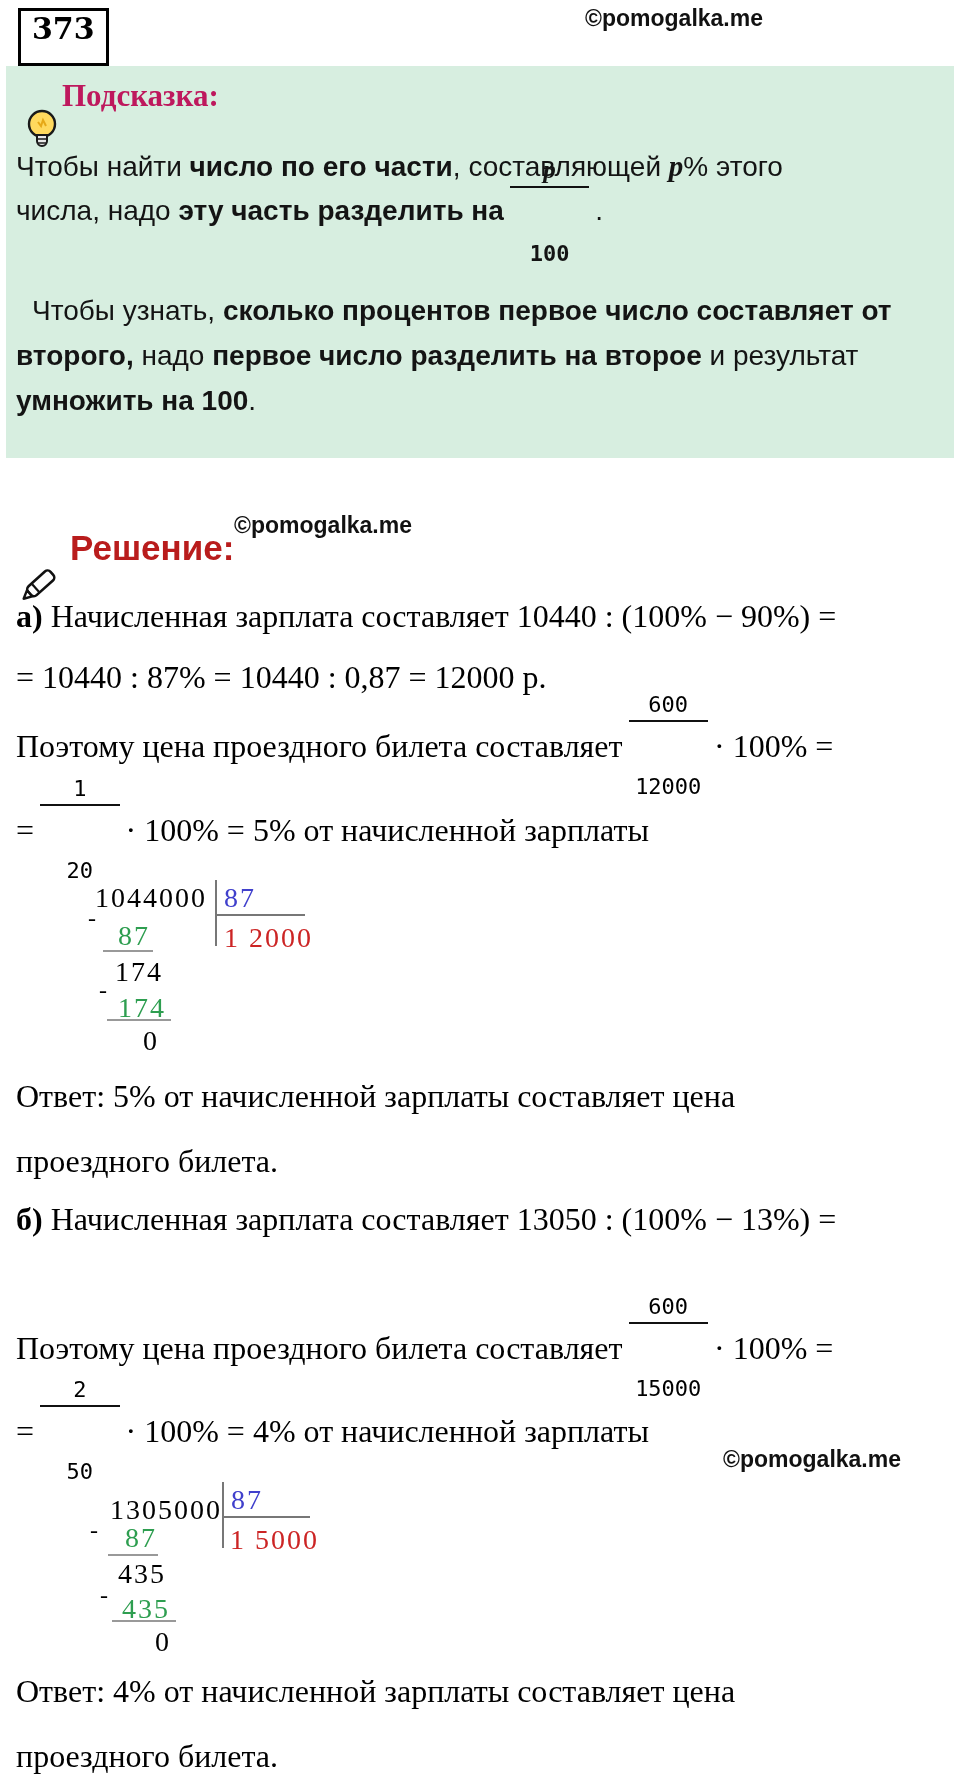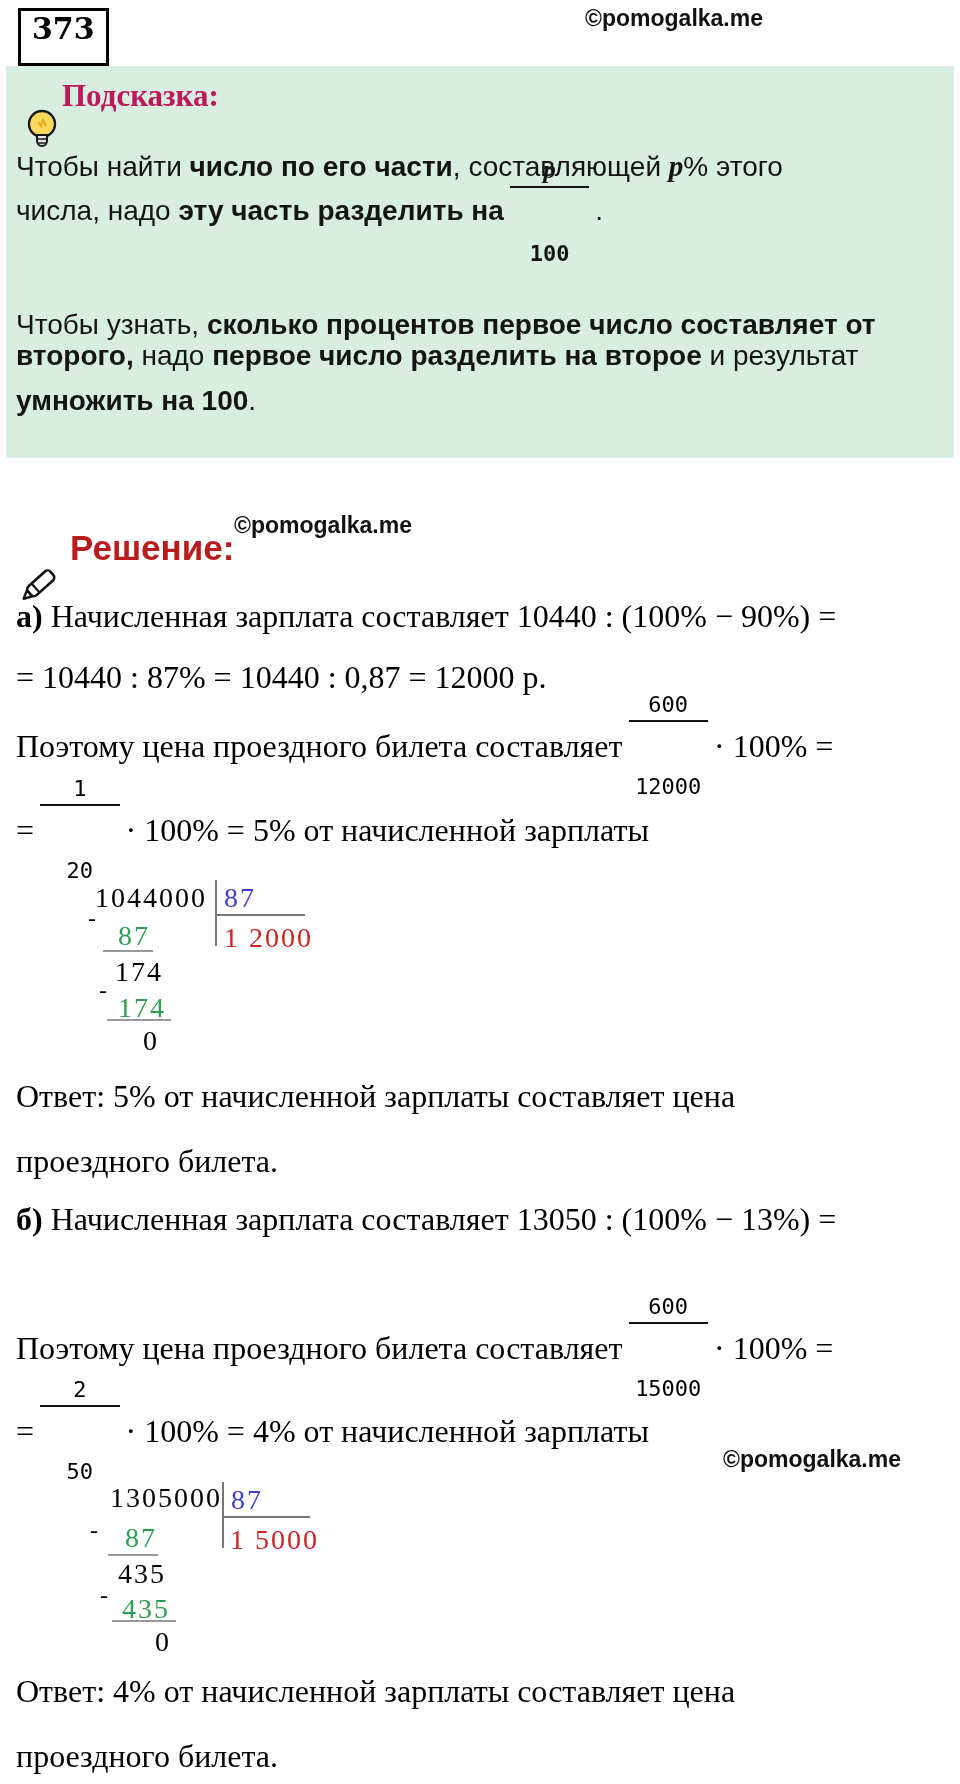--- a/index.html
+++ b/index.html
@@ -68,21 +68,21 @@
 
   <div class="hint-line fx" style="top:183px;height:56px;">
     <span>числа, надо </span><span class="hb">эту часть разделить на</span>
     <span class="frac bold">
       <span class="num"><span class="pit">p</span></span>
       <span class="den">100</span>
     </span>
     <span>.</span>
   </div>
 
-  <div class="hint-line" style="top:309px;"><span>Чтобы узнать, </span><span class="hb">сколько процентов первое число составляет от</span></div>
+  <div class="hint-line" style="top:295px;margin-left:16px;"><span>Чтобы узнать, </span><span class="hb">сколько процентов первое число составляет от</span></div>
   <div class="hint-line" style="top:340px;"><span class="hb">второго,</span><span> надо </span><span class="hb">первое число разделить на второе</span><span> и результат</span></div>
   <div class="hint-line" style="top:385px;"><span class="hb">умножить на 100</span><span>.</span></div>
 
   <span class="abs" style="left:14px;top:522px;">
     <svg width="52" height="52" viewBox="0 0 52 52">
       <g transform="rotate(-42 26 26)">
         <rect x="12" y="20" width="30" height="12" rx="4" fill="#fff" stroke="#111" stroke-width="2.6"></rect>
         <path d="M12 22 L4 26 L12 30 z" fill="#fff" stroke="#111" stroke-width="2.4" stroke-linejoin="round"></path>
         <line x1="20" y1="21" x2="20" y2="31" stroke="#111" stroke-width="2.2"></line>
       </g>
@@ -147,21 +147,21 @@
     <span class="frac">
       <span class="num">2</span>
       <span class="den">50</span>
     </span>
     <span>· 100% = 4% от начисленной зарплаты</span>
   </div>
 
   <div class="wm" style="left:723px;top:1446px;">©pomogalka.me</div>
 
   <div class="division" style="left:85px;top:1480px;">
-    <span class="dv" style="left:25px;top:4px;">1305000</span>
+    <span class="dv" style="left:25px;top:16px;">1305000</span>
     <span class="dv-line" style="left:137px;top:2px;width:2px;height:66px;"></span>
     <span class="dv blue" style="left:146px;top:6px;">87</span>
     <span class="dv-line" style="left:137px;top:36px;width:88px;height:2px;"></span>
     <span class="dv red" style="left:145px;top:46px;">1 5000</span>
     <span class="dv mnum" style="left:5px;top:38px;">-</span>
     <span class="dv green" style="left:40px;top:44px;">87</span>
     <span class="dv-uline" style="left:23px;top:74px;width:50px;height:2px;"></span>
     <span class="dv" style="left:33px;top:80px;">435</span>
     <span class="dv mnum" style="left:15px;top:103px;">-</span>
     <span class="dv green" style="left:37px;top:115px;">435</span>

